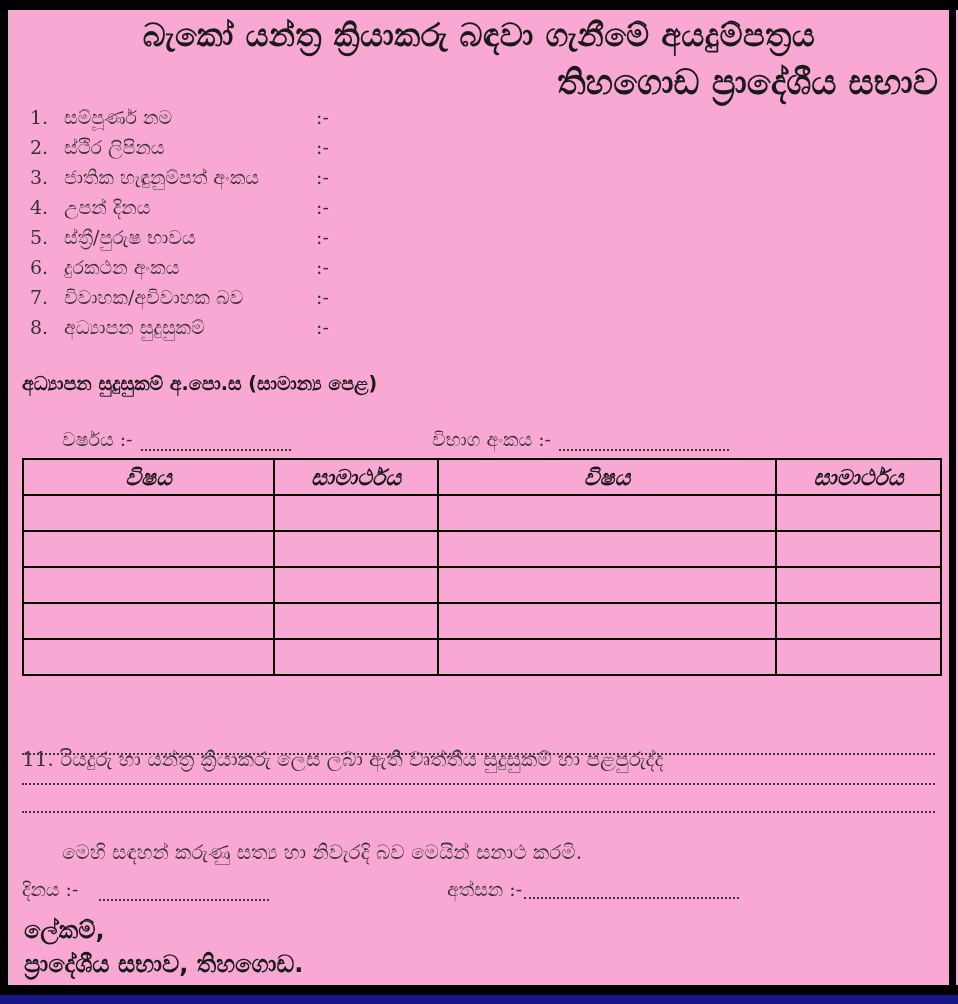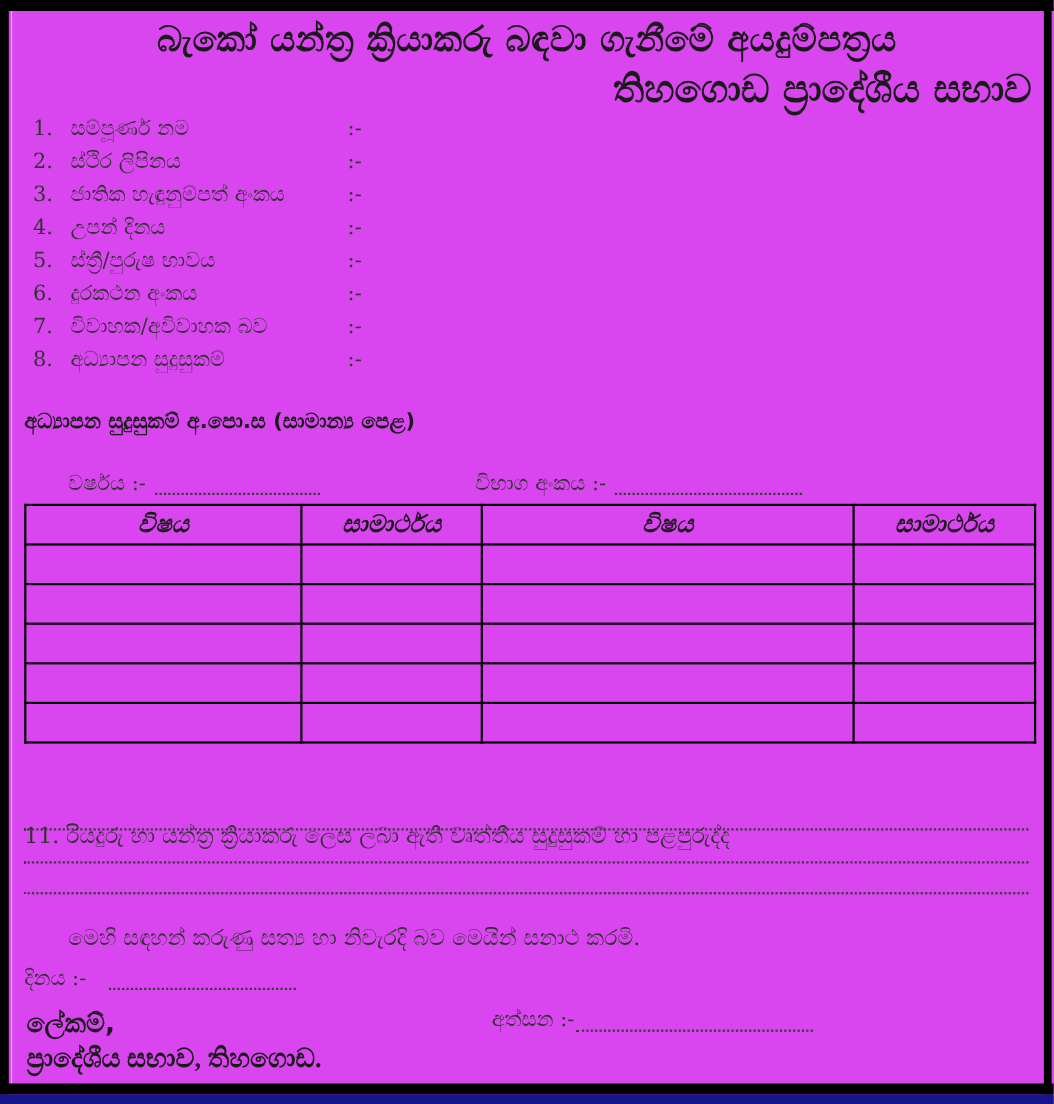--- a/index.html
+++ b/index.html
@@ -1,19 +1,19 @@
 <!DOCTYPE html>
 <html><head>
 <meta charset="utf-8">
 <style>
   * { margin:0; padding:0; box-sizing:border-box; }
   body { background:#888; font-family:"DejaVu Sans", sans-serif; }
   .page {
     position:relative; width:958px; height:1004px; margin:0 auto;
-    background:#d946ef; overflow:hidden;
+    background:#f9a8d4; overflow:hidden;
     font-family:"DejaVu Sans", sans-serif; color:#1a1a1a;
   }
   
   .bar-top    { position:absolute; left:0; top:0; width:958px; height:10px; background:#000; }
   .bar-left   { position:absolute; left:0; top:0; width:8px; height:995px; background:#000; }
   .bar-right  { position:absolute; left:949px; top:0; width:7px; height:995px; background:#000; }
   .bar-bottom { position:absolute; left:0; top:985px; width:958px; height:10px; background:#000; }
   .bar-stripe { position:absolute; left:0; top:995px; width:958px; height:9px; }
   .inner-edge { position:absolute; left:10px; top:10px; width:1px; height:975px; background:#c8c8c8; }
 
@@ -56,26 +56,26 @@
   .blank-line { position:absolute; left:22px; width:913px; height:2px;
     border-bottom:2px dotted #3a3a3a; }
   .line-a { top:753px; } .line-b { top:783px; } .line-c { top:811px; }
 
   .declaration { position:absolute; top:840px; left:22px; width:913px;
     font-family:"DejaVu Serif", serif; font-size:20px; color:#333;margin-left:40px; }
 
   .sign-row { position:absolute; top:878px; left:22px; width:913px; height:30px;
     font-family:"DejaVu Serif", serif; font-size:19px; color:#333; }
   .sign-date { position:absolute; left:0; top:0; display:flex; align-items:flex-end;gap:13px; }
-  .sign-signature { position:absolute; left:425px; top:0; display:flex; align-items:flex-end;margin-top:38px; }
+  .sign-signature { position:absolute; left:425px; top:0; display:flex; align-items:center; }
   .dots-date { width:170px; }
   .dots-sign { width:215px; margin-left:2px; }
 
   .footer-1 { position:absolute; top:916px; left:24px; font-size:24px; font-weight:bold; }
-  .footer-2 { position:absolute; top:950px; left:24px; font-size:24px; font-weight:bold;font-family:Liberation Serif, serif; }
+  .footer-2 { position:absolute; top:950px; left:24px; font-size:24px; font-weight:bold; }
 </style>
 </head>
 <body>
 
 <div class="page">
 
   <div class="bar-top"></div>
   <div class="bar-left"></div>
   <div class="bar-right"></div>
   <div class="inner-edge"></div>

